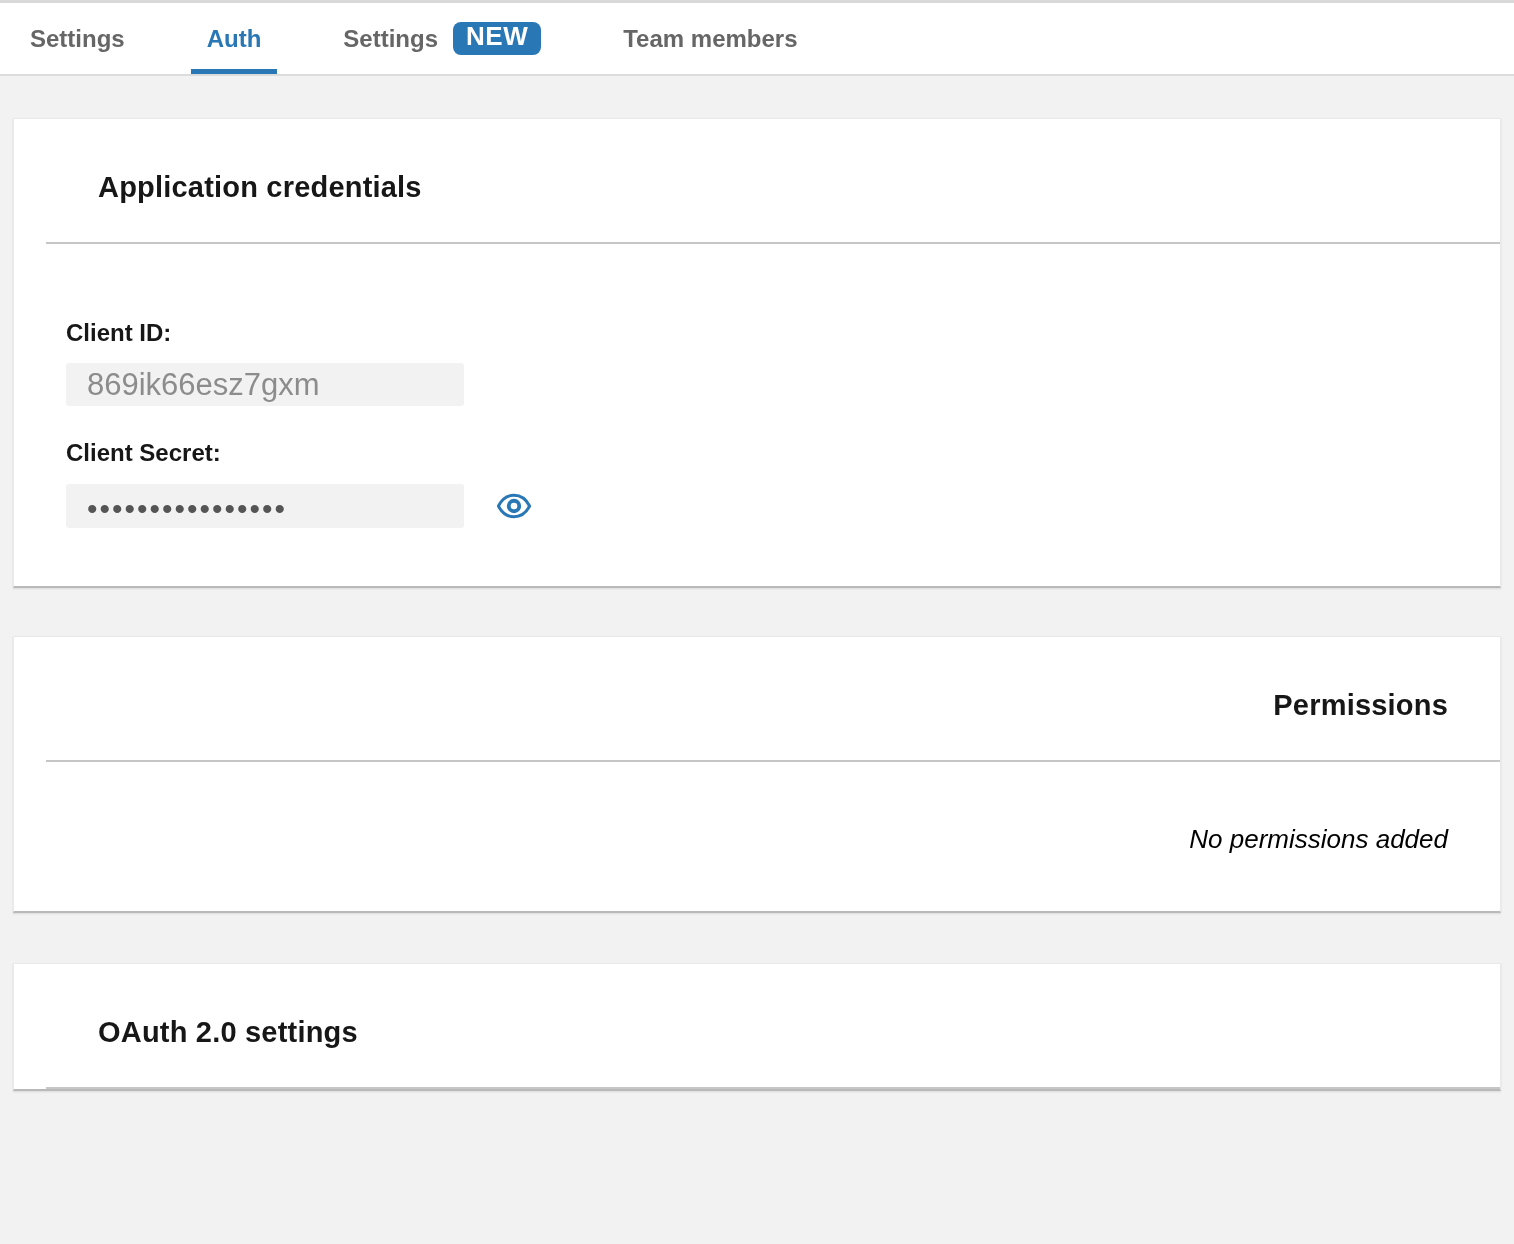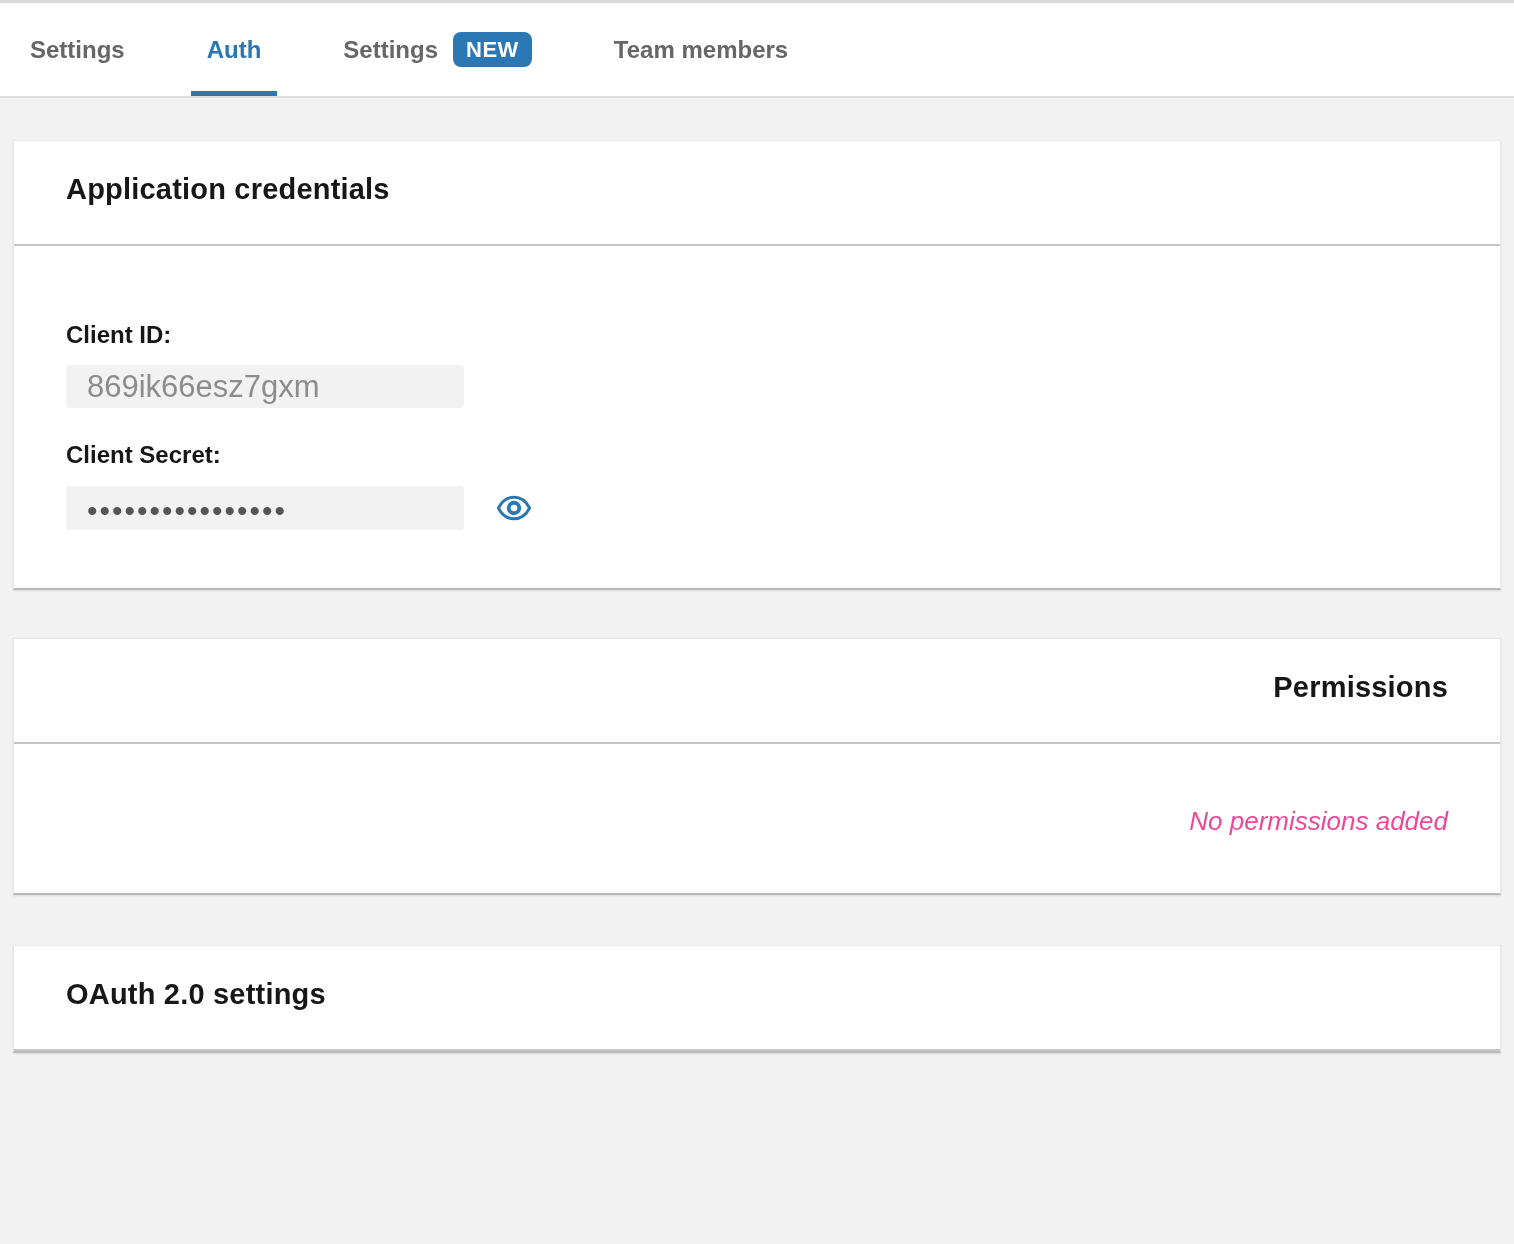--- a/index.html
+++ b/index.html
@@ -6,21 +6,21 @@
   html,body { margin:0; padding:0; }
   body {
     width:1514px; height:1244px;
     background:#f3f2f2;
     font-family:"Liberation Sans", sans-serif;
     overflow:hidden;
   }
 
   
   .tabbar {
-    height:98px;
+    height:76px;
     background:#fff;
     border-top:3px solid #d9d9d9;
     border-bottom:2px solid #dcdcdc;
     display:flex;
     align-items:stretch;
     padding-left:14px;
   }
   .tab {
     display:flex;
     align-items:center;
@@ -35,44 +35,45 @@
     white-space:nowrap;
   }
   .tab.active {
     color:#2977b5;
     border-bottom-color:#2977b5;
   }
   .badge {
     display:inline-block;
     background:#2977b5;
     color:#fff;
-    font-size:22px;
+    font-size:26px;
     font-weight:700;
     line-height:1;
-    padding:7px 13px 6px;
+    padding:1px 13px 6px;
     border-radius:8px;
     margin-left:15px;
     letter-spacing:0.5px;
   }
 
   
   main { padding:0 13px; }
   .card {
     background:#fff;
     border:1px solid #e9e9e9;
     border-bottom:2px solid #b9b9b9;
     box-shadow:0 1px 2px rgba(0,0,0,0.10);
   }
   .card-credentials { margin-top:42px; }
   .card-permissions { margin-top:48px;text-align:right; }
   .card-oauth { margin-top:50px; }
 
   .card-header {
-    padding:32px 52px 38px;
+    padding:52px 52px 38px;
     border-bottom:2px solid #c6c6c6;
+    margin-left:32px;
   }
   .card-title {
     font-size:29px;
     font-weight:700;
     color:#171717;
     letter-spacing:0.2px;
   }
 
   .card-body { padding:56px 52px 58px; }
 
@@ -113,21 +114,21 @@
     margin-left:33px;
     width:34px; height:34px;
     background:none; border:none; padding:0;
     cursor:pointer;
     display:flex; align-items:center; justify-content:center;
   }
 
   .empty-text {
     font-style:italic;
     font-size:26px;
-    color:#ec4899;
+    color:#000000;
   }
   .card-permissions .card-body { padding:62px 52px 56px; }
 
   .card-oauth .card-body {
     position:relative;
     padding:56px 52px 46px;
   }
   .empty-redirect { margin-top:18px; }
   .pencil-button {
     position:absolute;

